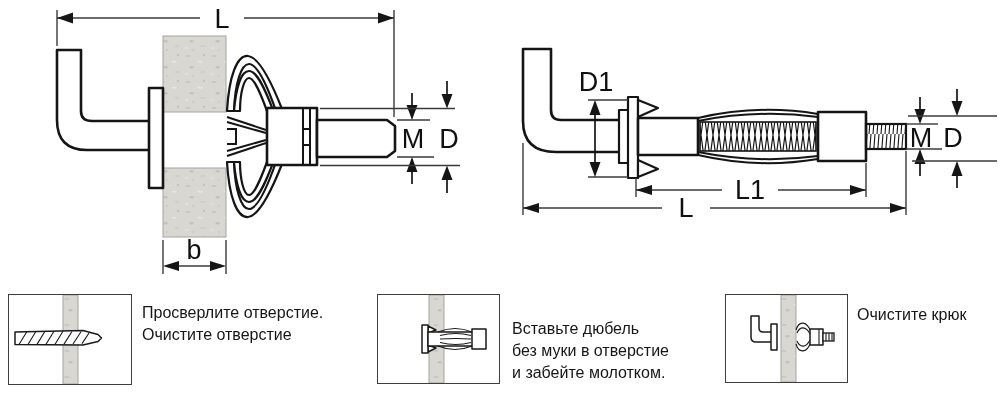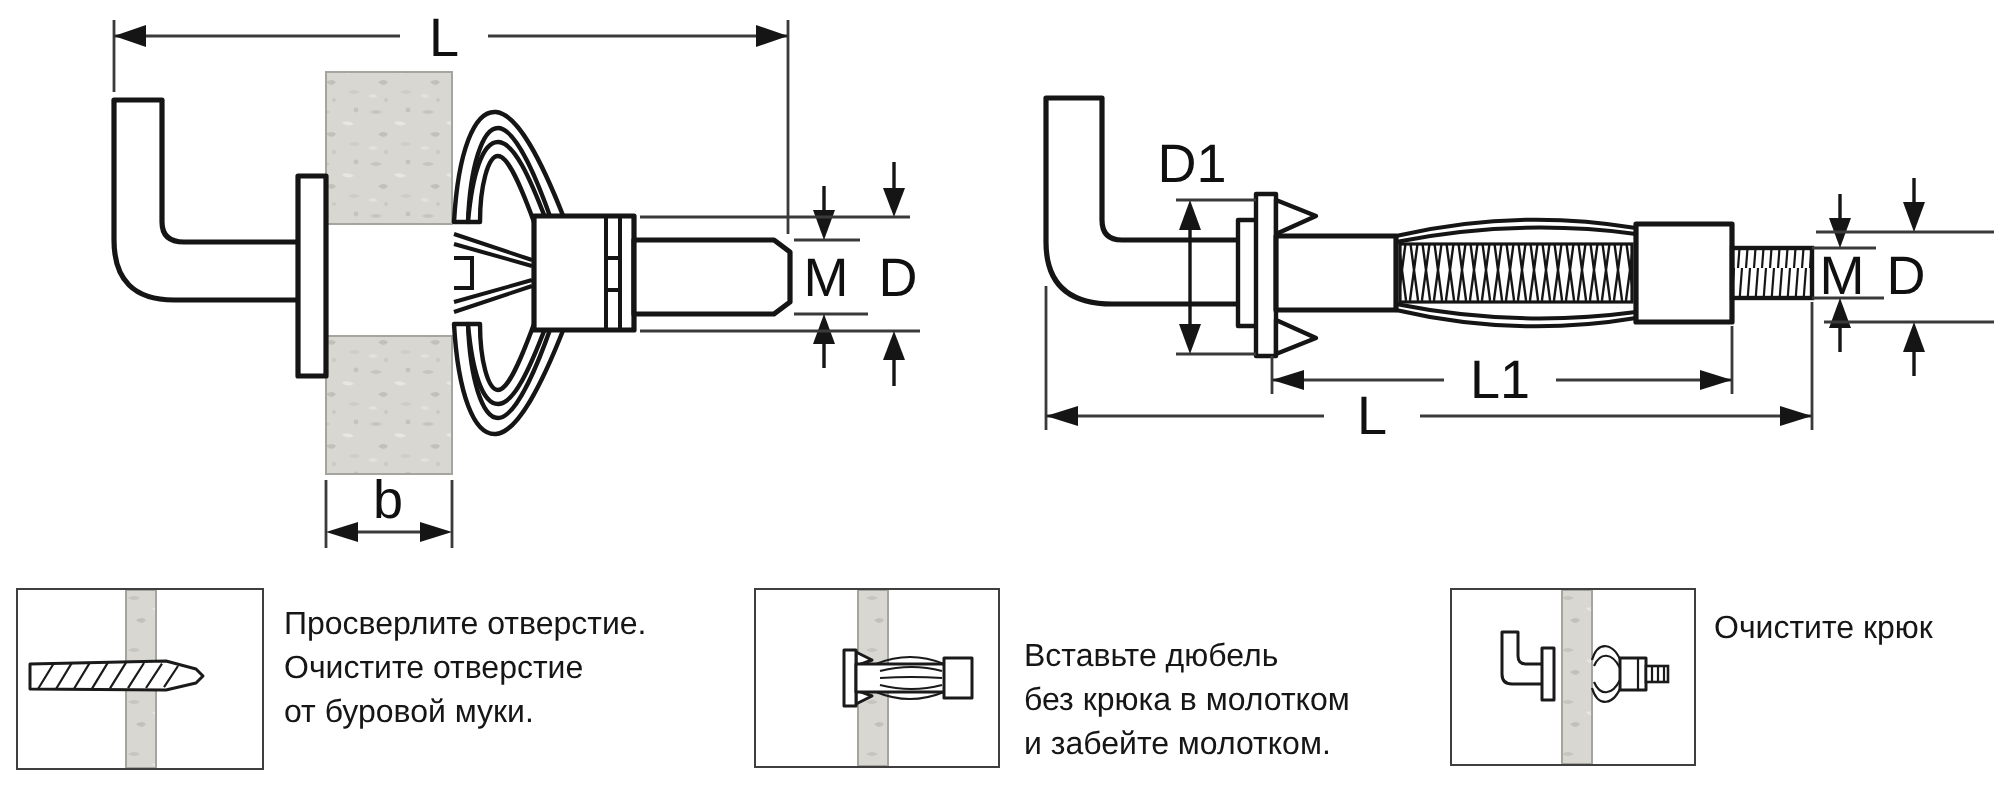--- a/index.html
+++ b/index.html
@@ -206,21 +206,20 @@
     <rect class="wallrect" x="54" y="0" width="15" height="89" fill="url(#sp3)"></rect>
     <g>
       <path class="sol" d="M6,37 L74,35.5 L89,39.5 L92.5,43 L89,46.5 L74,50 L6,49.5 Z"></path>
       <path class="sthin" d="M10,49.5 L18,36.5 M19,49.5 L27,36.3 M28,49.4 L36,36.2 M37,49.3 L45,36.2
                              M46,49.2 L54,36.3 M55,49.1 L63,36.5 M64,49 L72,36.8 M73,48.6 L80,38"></path>
     </g>
   </svg>
   <div class="step-text" style="left:142px;top:302px">
     <div>Просверлите отверстие.</div>
     <div>Очистите отверстие</div>
-    <div>от буровой муки.</div>
   </div>
 
   <svg class="step-icon" style="left:377px;top:294px" width="121" height="88" viewBox="0 0 121 88">
     <defs>
       <pattern id="sp4" width="26" height="26" patternUnits="userSpaceOnUse">
         <rect width="26" height="26" fill="#d8d7d2"></rect>
         <path d="M3,4 q3,-2 6,0 q-3,2 -6,0" fill="#c7c5bf"></path>
         <path d="M15,9 q4,-1 6,1 q-4,2 -6,-1" fill="#e7e6e2"></path>
         <path d="M7,15 q3,-2 5,0 q-2,3 -5,0" fill="#c2c0ba"></path>
         <path d="M18,20 q3,-2 6,0 q-3,2 -6,0" fill="#cfcdc7"></path>
@@ -233,21 +232,21 @@
       <polygon class="sol" points="50,50 50,57 58,53"></polygon>
       <rect class="sol" x="44" y="30" width="6" height="28"></rect>
       <rect class="sol" x="50" y="37" width="45" height="14"></rect>
       <path class="sthin" d="M60,37 Q77,30 94,37 M60,51 Q77,58 94,51
                              M62,40.5 Q78,36.5 93,40.5 M62,44 Q78,43 93,44 M62,47.5 Q78,51.5 93,47.5"></path>
       <rect class="sol" x="94" y="34" width="14" height="20"></rect>
     </g>
   </svg>
   <div class="step-text" style="left:512px;top:318px">
     <div>Вставьте дюбель</div>
-    <div>без крюка в молотком</div>
+    <div>без муки в отверстие</div>
     <div>и забейте молотком.</div>
   </div>
 
   <svg class="step-icon" style="left:725px;top:294px" width="121" height="87" viewBox="0 0 121 87">
     <defs>
       <pattern id="sp5" width="26" height="26" patternUnits="userSpaceOnUse">
         <rect width="26" height="26" fill="#d8d7d2"></rect>
         <path d="M3,4 q3,-2 6,0 q-3,2 -6,0" fill="#c7c5bf"></path>
         <path d="M15,9 q4,-1 6,1 q-4,2 -6,-1" fill="#e7e6e2"></path>
         <path d="M7,15 q3,-2 5,0 q-2,3 -5,0" fill="#c2c0ba"></path>

